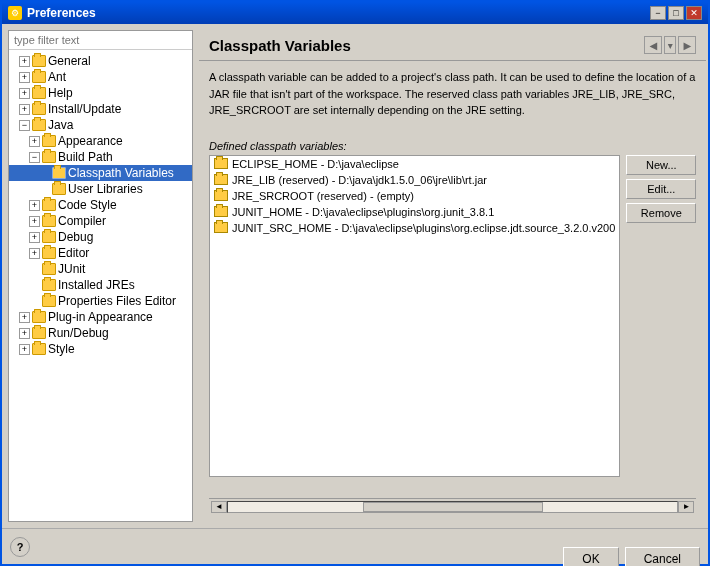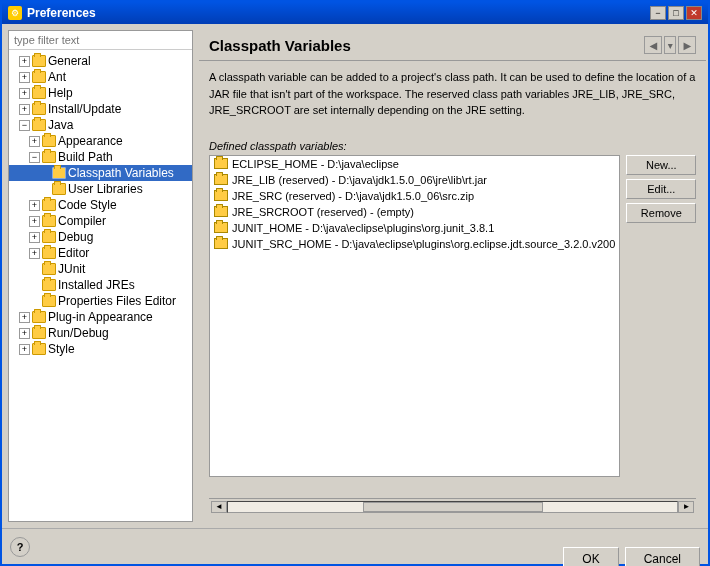--- a/index.html
+++ b/index.html
@@ -505,24 +505,20 @@
           <div class="list-label">Defined classpath variables:</div>
           <div class="list-and-buttons">
             <div class="classpath-list">
               <div class="classpath-item">
                 <div class="cp-folder-icon"></div>
                 <span>ECLIPSE_HOME - D:\java\eclipse</span>
               </div>
               <div class="classpath-item">
                 <div class="cp-folder-icon"></div>
                 <span>JRE_LIB (reserved) - D:\java\jdk1.5.0_06\jre\lib\rt.jar</span>
-              </div>
-              <div class="classpath-item">
-                <div class="cp-folder-icon"></div>
-                <span>JRE_SRC (reserved) - D:\java\jdk1.5.0_06\src.zip</span>
               </div>
               <div class="classpath-item">
                 <div class="cp-folder-icon"></div>
                 <span>JRE_SRCROOT (reserved) - (empty)</span>
               </div>
               <div class="classpath-item">
                 <div class="cp-folder-icon"></div>
                 <span>JUNIT_HOME - D:\java\eclipse\plugins\org.junit_3.8.1</span>
               </div>
               <div class="classpath-item">

